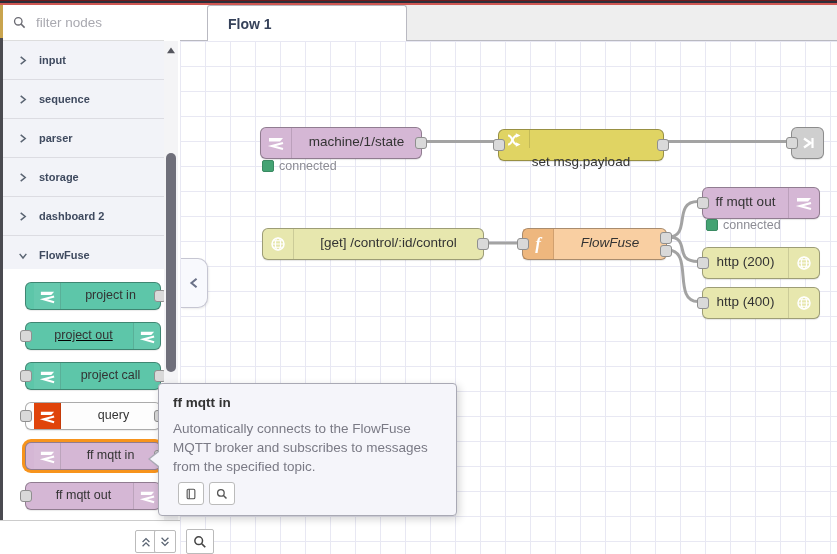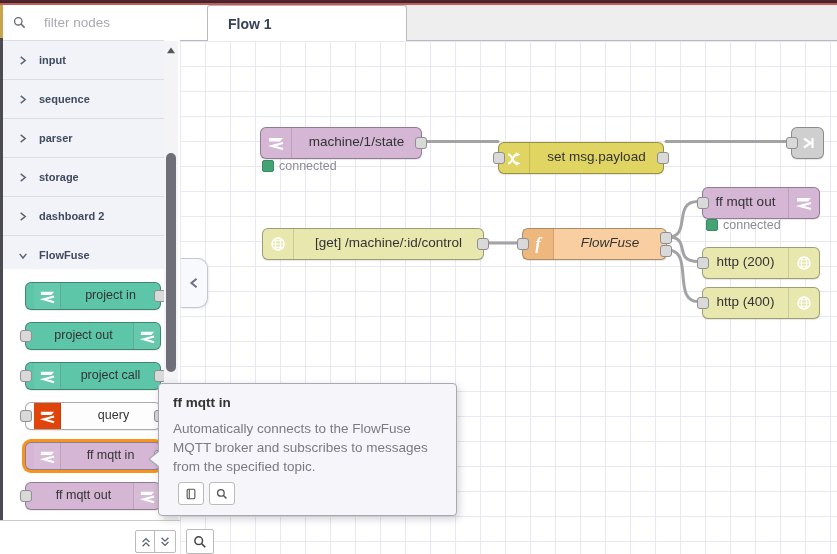--- a/index.html
+++ b/index.html
@@ -12,21 +12,21 @@
     background:linear-gradient(to bottom,#6d1b1e 0 1px,#2e2e3a 1px 3px,#cf5752 3px 5px);}
 
   
   .sliver-tan{left:0;top:5px;width:3px;height:33px;background:#c9a44e;}
   .sliver-dark{left:0;top:38px;width:3px;height:482px;background:#4a4a50;}
 
   
   .search{left:3px;top:5px;width:161px;height:35px;background:#fff;border-bottom:1px solid #ddd;display:flex;align-items:center;}
   .search svg{margin-left:10px;flex:none;}
   .search input{border:none;outline:none;background:transparent;font-family:"Liberation Sans",sans-serif;
-    font-size:13.5px;color:#444;margin-left:16px;width:110px;}
+    font-size:13.5px;color:#444;margin-left:8px;width:110px;}
   .search input::placeholder{color:#a9a9b0;}
 
   
   .cats{left:3px;top:41px;width:161px;}
   .cat{height:38px;background:#f2f3f8;border-bottom:1px solid #dcdce2;display:flex;align-items:center;cursor:pointer;}
   .cat .chev{width:10px;margin-left:15px;flex:none;display:flex;}
   .cat .clbl{margin-left:11px;font-size:11px;font-weight:700;color:#3f4a5f;}
 
   
   .pzone{left:3px;top:269px;width:161px;height:251px;background:#fff;}
@@ -185,21 +185,21 @@
       <span class="icon il">
         <svg width="17" height="17" viewBox="0 0 18 18">
             <polygon points="2,4 16,4 13,7.5 2,7.5" fill="#fff"></polygon>
             <path d="M16 9L5 12l11 3" fill="none" stroke="#fff" stroke-width="2.2"></path>
           </svg>
         </span>
       <span class="plbl">project in</span>
       <span class="pport pr"></span>
     </div>
 
-    <div class="pn teal" style="top:53px;">
+    <div class="pn teal" style="top:53px;text-decoration:underline;">
       <span class="plbl">project out</span>
       <span class="icon ir">
         <svg width="17" height="17" viewBox="0 0 18 18">
             <polygon points="2,4 16,4 13,7.5 2,7.5" fill="#fff"></polygon>
             <path d="M16 9L5 12l11 3" fill="none" stroke="#fff" stroke-width="2.2"></path>
           </svg>
         </span>
       <span class="pport pl"></span>
     </div>
 
@@ -296,21 +296,21 @@
         </svg>
       </span>
     <span class="nlbl">machine/1/state</span>
     <span class="cport pr"></span>
   </div>
   <div class="status" style="left:262px;top:159px;">
     <span class="sdot"></span>
     <span class="stxt">connected</span>
   </div>
 
-  <div class="cn yellow" style="left:498px;top:142px;width:164px;">
+  <div class="cn yellow" style="left:498px;top:129px;width:164px;flex-direction:column;">
     <span class="icon il">
       <svg width="18" height="18" viewBox="0 0 18 18">
         <path d="M3 5.5 C8 5.5 7 14.5 12 14.5" fill="none" stroke="#fff" stroke-width="2"></path>
         <polygon points="15.5,14.5 10.8,12.2 10.8,16.8" fill="#fff"></polygon>
         <path d="M3 14.5 C8 14.5 7 5.5 12 5.5" fill="none" stroke="#fff" stroke-width="2"></path>
         <polygon points="15.5,5.5 10.8,3.2 10.8,7.8" fill="#fff"></polygon>
         </svg>
       </span>
     <span class="nlbl">set msg.payload</span>
     <span class="cport pl"></span>
@@ -328,21 +328,21 @@
   </div>
 
   <div class="cn paleyellow" style="left:262px;top:228px;width:220px;">
     <span class="icon il">
       <svg width="18" height="18" viewBox="0 0 18 18">
         <circle cx="9" cy="9" r="6" fill="none" stroke="#fff" stroke-width="1.5"></circle>
         <ellipse cx="9" cy="9" rx="2.6" ry="6" fill="none" stroke="#fff" stroke-width="1.2"></ellipse>
         <path d="M3 9h12M4 5.7h10M4 12.3h10" stroke="#fff" stroke-width="1.1"></path>
         </svg>
       </span>
-    <span class="nlbl">[get] /machine/:id/control</span>
+    <span class="nlbl">[get] /control/:id/control</span>
     <span class="cport pr"></span>
   </div>
 
   <div class="cn orange" style="left:522px;top:228px;width:143px;">
     <span class="icon il">
       <span class="ficon">f</span>
       </span>
     <span class="nlbl italiclbl">FlowFuse</span>
     <span class="cport pl"></span>
     <span class="cport pr1"></span>

